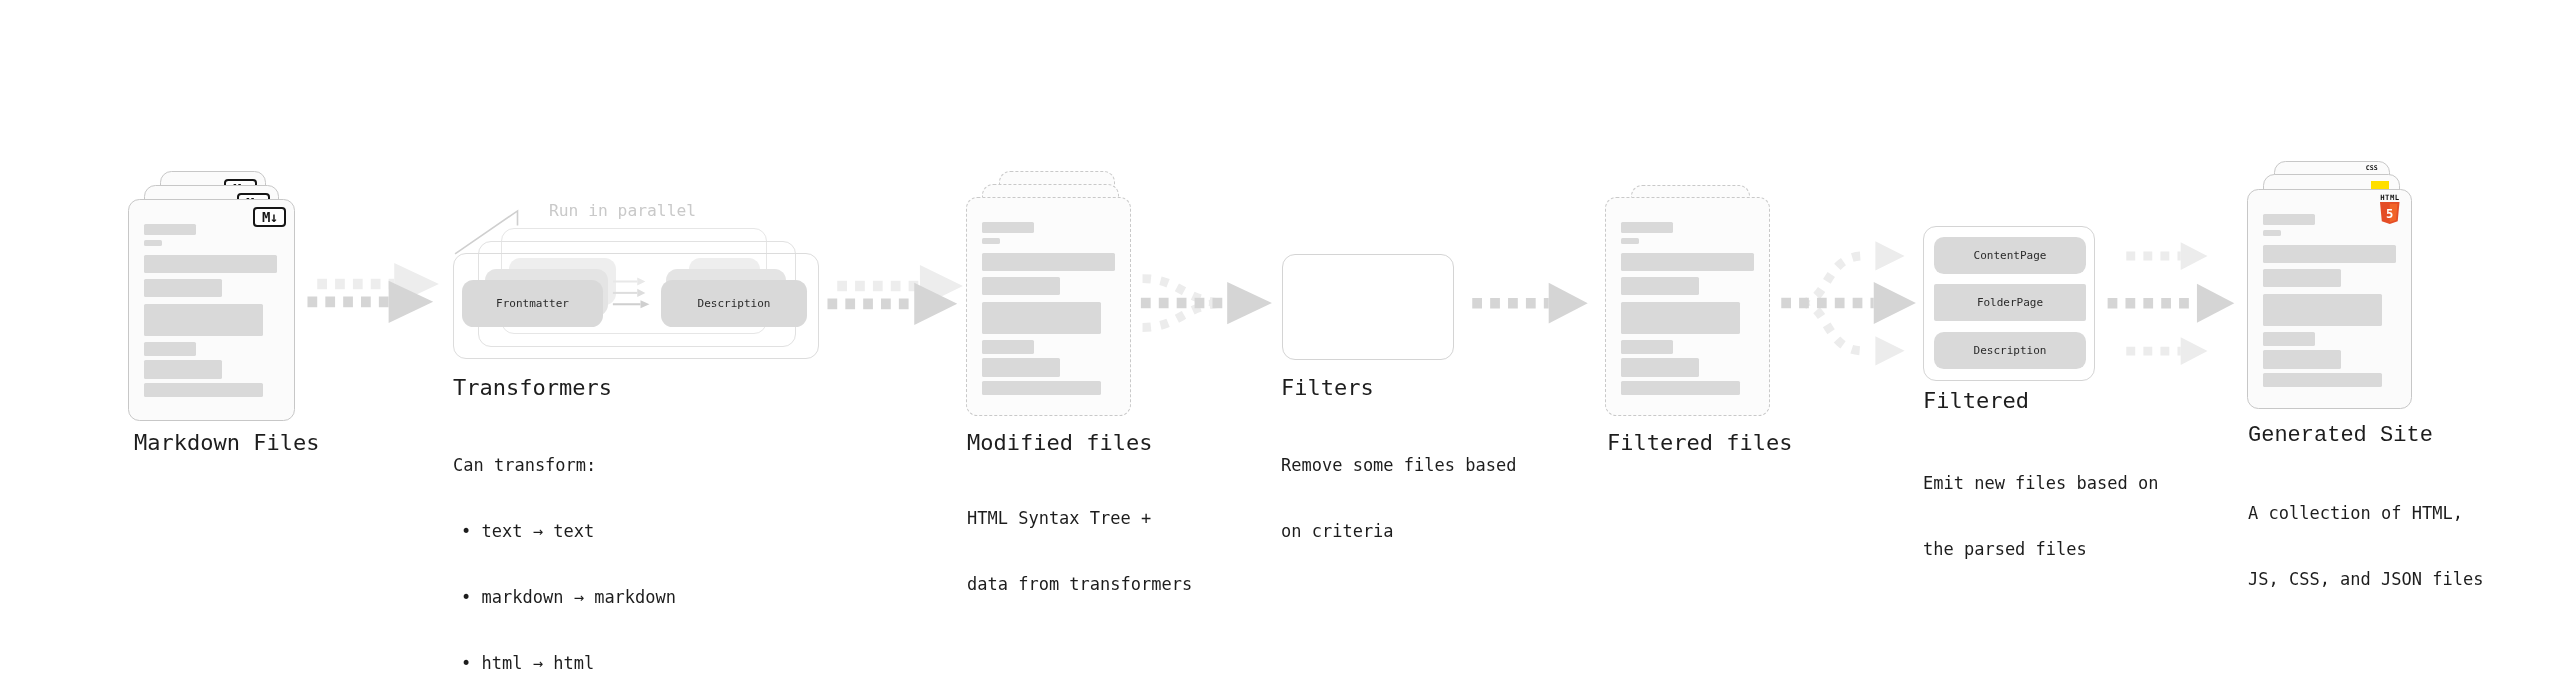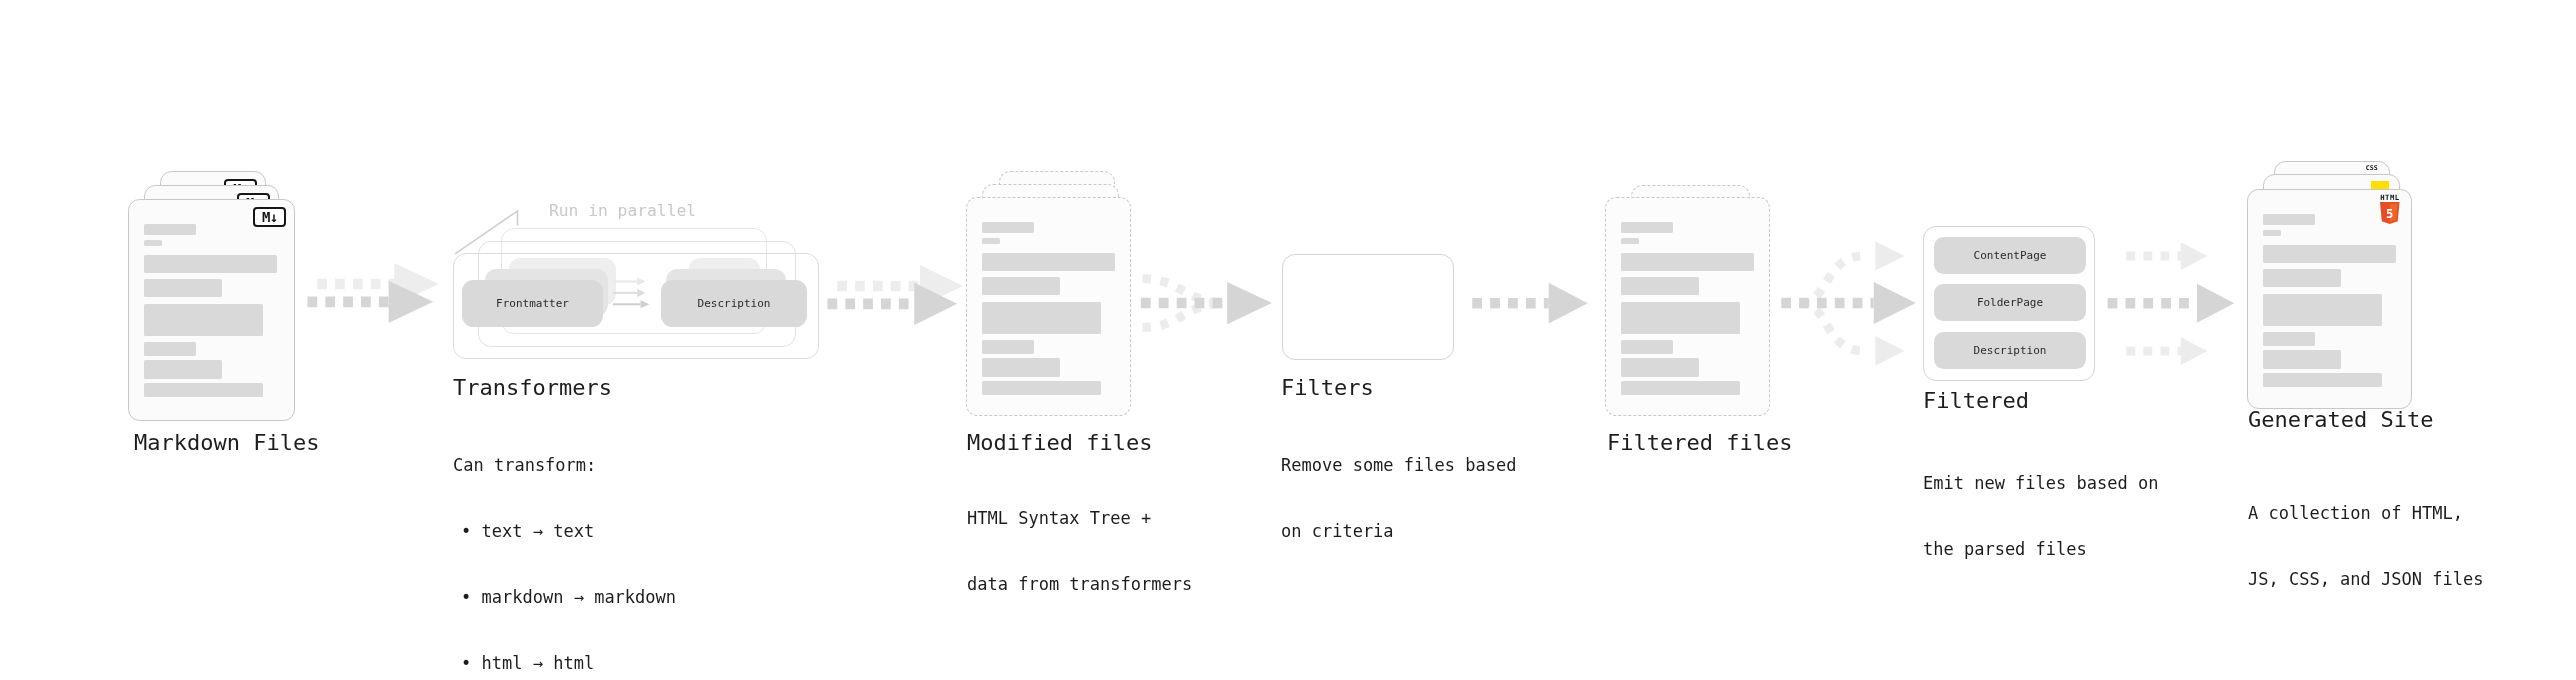--- a/index.html
+++ b/index.html
@@ -187,21 +187,21 @@
     <path d="M 28,90 C 62,90 58,149 105,149" fill="none" stroke="#ececec" stroke-width="11" stroke-dasharray="10 12"></path>
     <polygon points="120,131 120,167 156,149" fill="#ececec"></polygon>
     <line x1="4" y1="90" x2="118" y2="90" stroke="#d5d5d5" stroke-width="13" stroke-dasharray="12 10"></line>
     <polygon points="118,64 118,116 170,90" fill="#d5d5d5"></polygon>
   </svg>
 
   <div class="frame" style="left:1923px;top:226px;width:172px;height:155px;border-color:#d4d4d4;"></div>
   <div class="pill" style="left:1934px;top:237px;width:152px;height:37px;border-radius:9.8px;">
     <span>ContentPage</span>
   </div>
-  <div class="pill" style="left:1934px;top:284px;width:152px;height:37px;border-radius:9px;">
+  <div class="pill" style="left:1934px;top:284px;width:152px;height:37px;border-radius:2px;">
     <span>FolderPage</span>
   </div>
   <div class="pill" style="left:1934px;top:332px;width:152px;height:37px;border-radius:9.8px;">
     <span>Description</span>
   </div>
   <div class="stage-title" style="left:1923px;top:388px;">Filtered</div>
   <div class="desc" style="left:1923px;top:428px;">
     <div>Emit new files based on</div>
     <div>the parsed files</div>
   </div>
@@ -234,20 +234,20 @@
         <div class="bar" style="width: 52px; height: 10.6px; margin-top: 0px; background: rgb(217, 217, 217);"></div>
         <div class="bar" style="width: 18px; height: 5.7px; margin-top: 4.9px; background: rgb(217, 217, 217);"></div>
         <div class="bar" style="width: 133px; height: 18px; margin-top: 9px; background: rgb(217, 217, 217);"></div>
         <div class="bar" style="width: 78px; height: 18px; margin-top: 6.5px; background: rgb(217, 217, 217);"></div>
         <div class="bar" style="width: 119px; height: 32.5px; margin-top: 6.5px; background: rgb(217, 217, 217);"></div>
         <div class="bar" style="width: 52px; height: 14px; margin-top: 5.7px; background: rgb(217, 217, 217);"></div>
         <div class="bar" style="width: 78px; height: 18.7px; margin-top: 4.1px; background: rgb(217, 217, 217);"></div>
         <div class="bar" style="width: 119px; height: 14px; margin-top: 4.9px; background: rgb(217, 217, 217);"></div>
       </div>
   </div>
-  <div class="stage-title" style="left:2248px;top:407px;">Generated Site</div>
+  <div class="stage-title" style="left:2248px;top:423px;font-family:Liberation Mono, monospace;">Generated Site</div>
   <div class="desc" style="left:2248px;top:458px;">
     <div>A collection of HTML,</div>
     <div>JS, CSS, and JSON files</div>
   </div>
 
 </div>
 
 
 </body></html>

